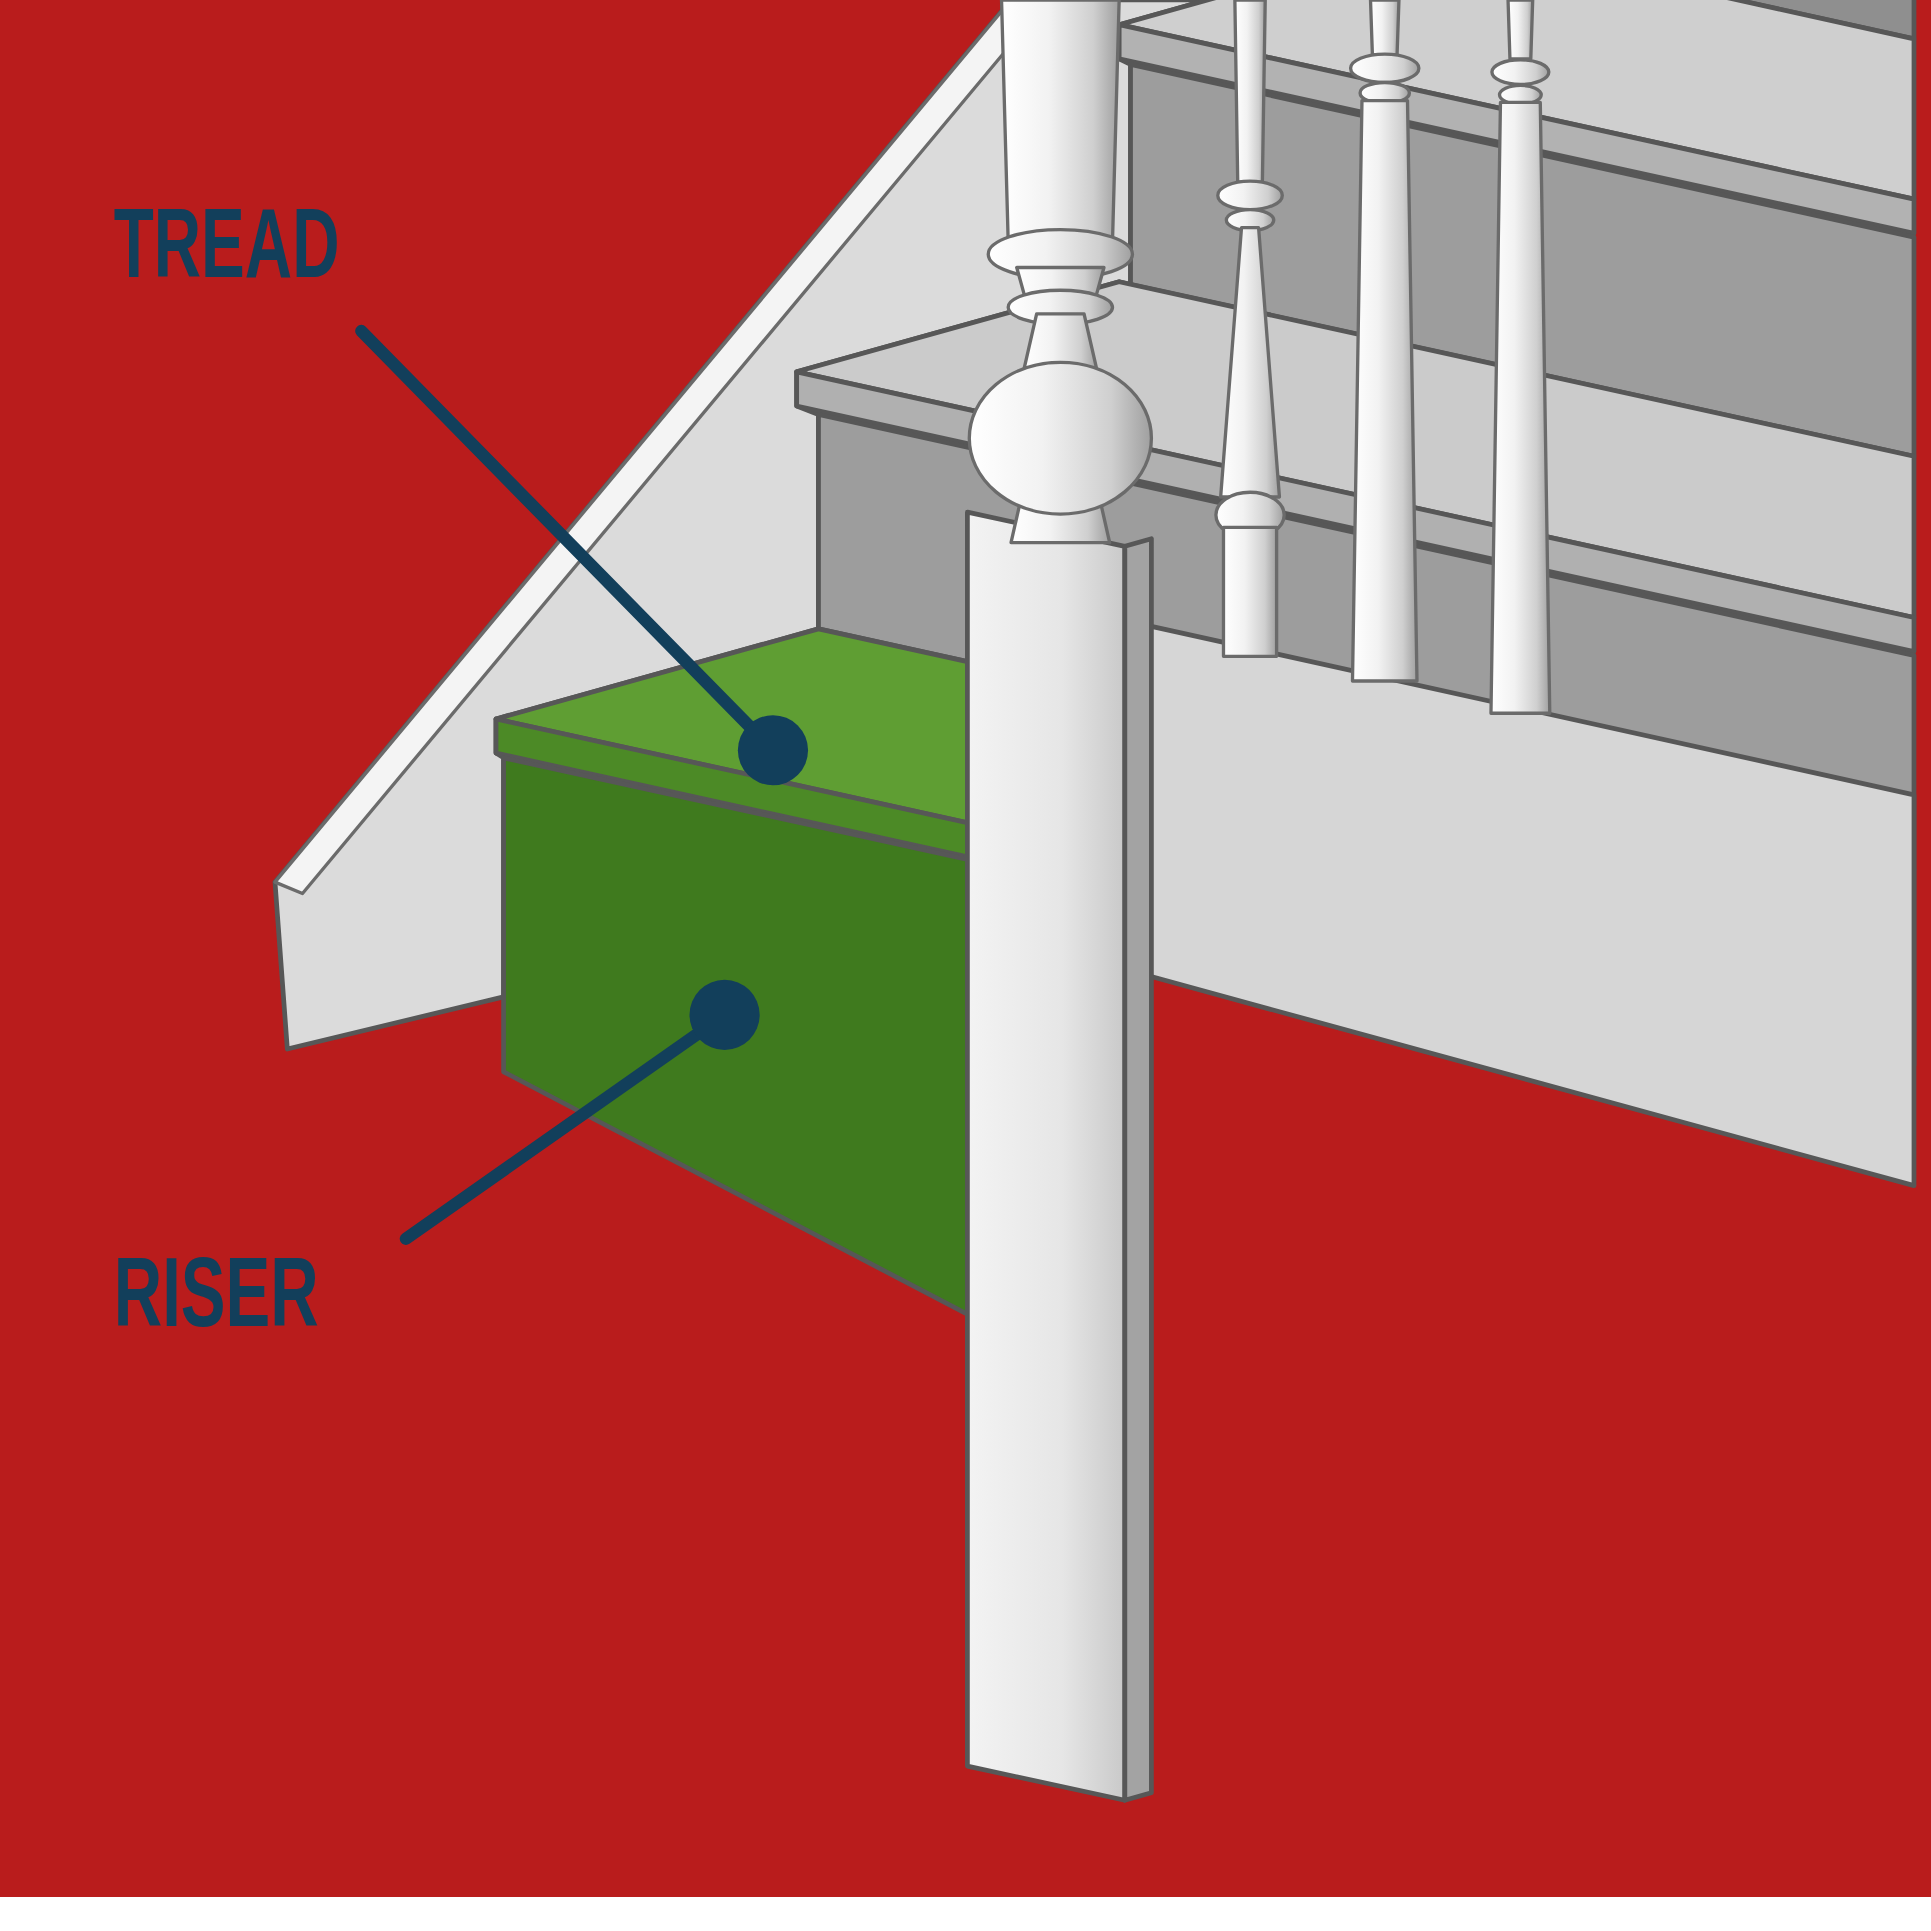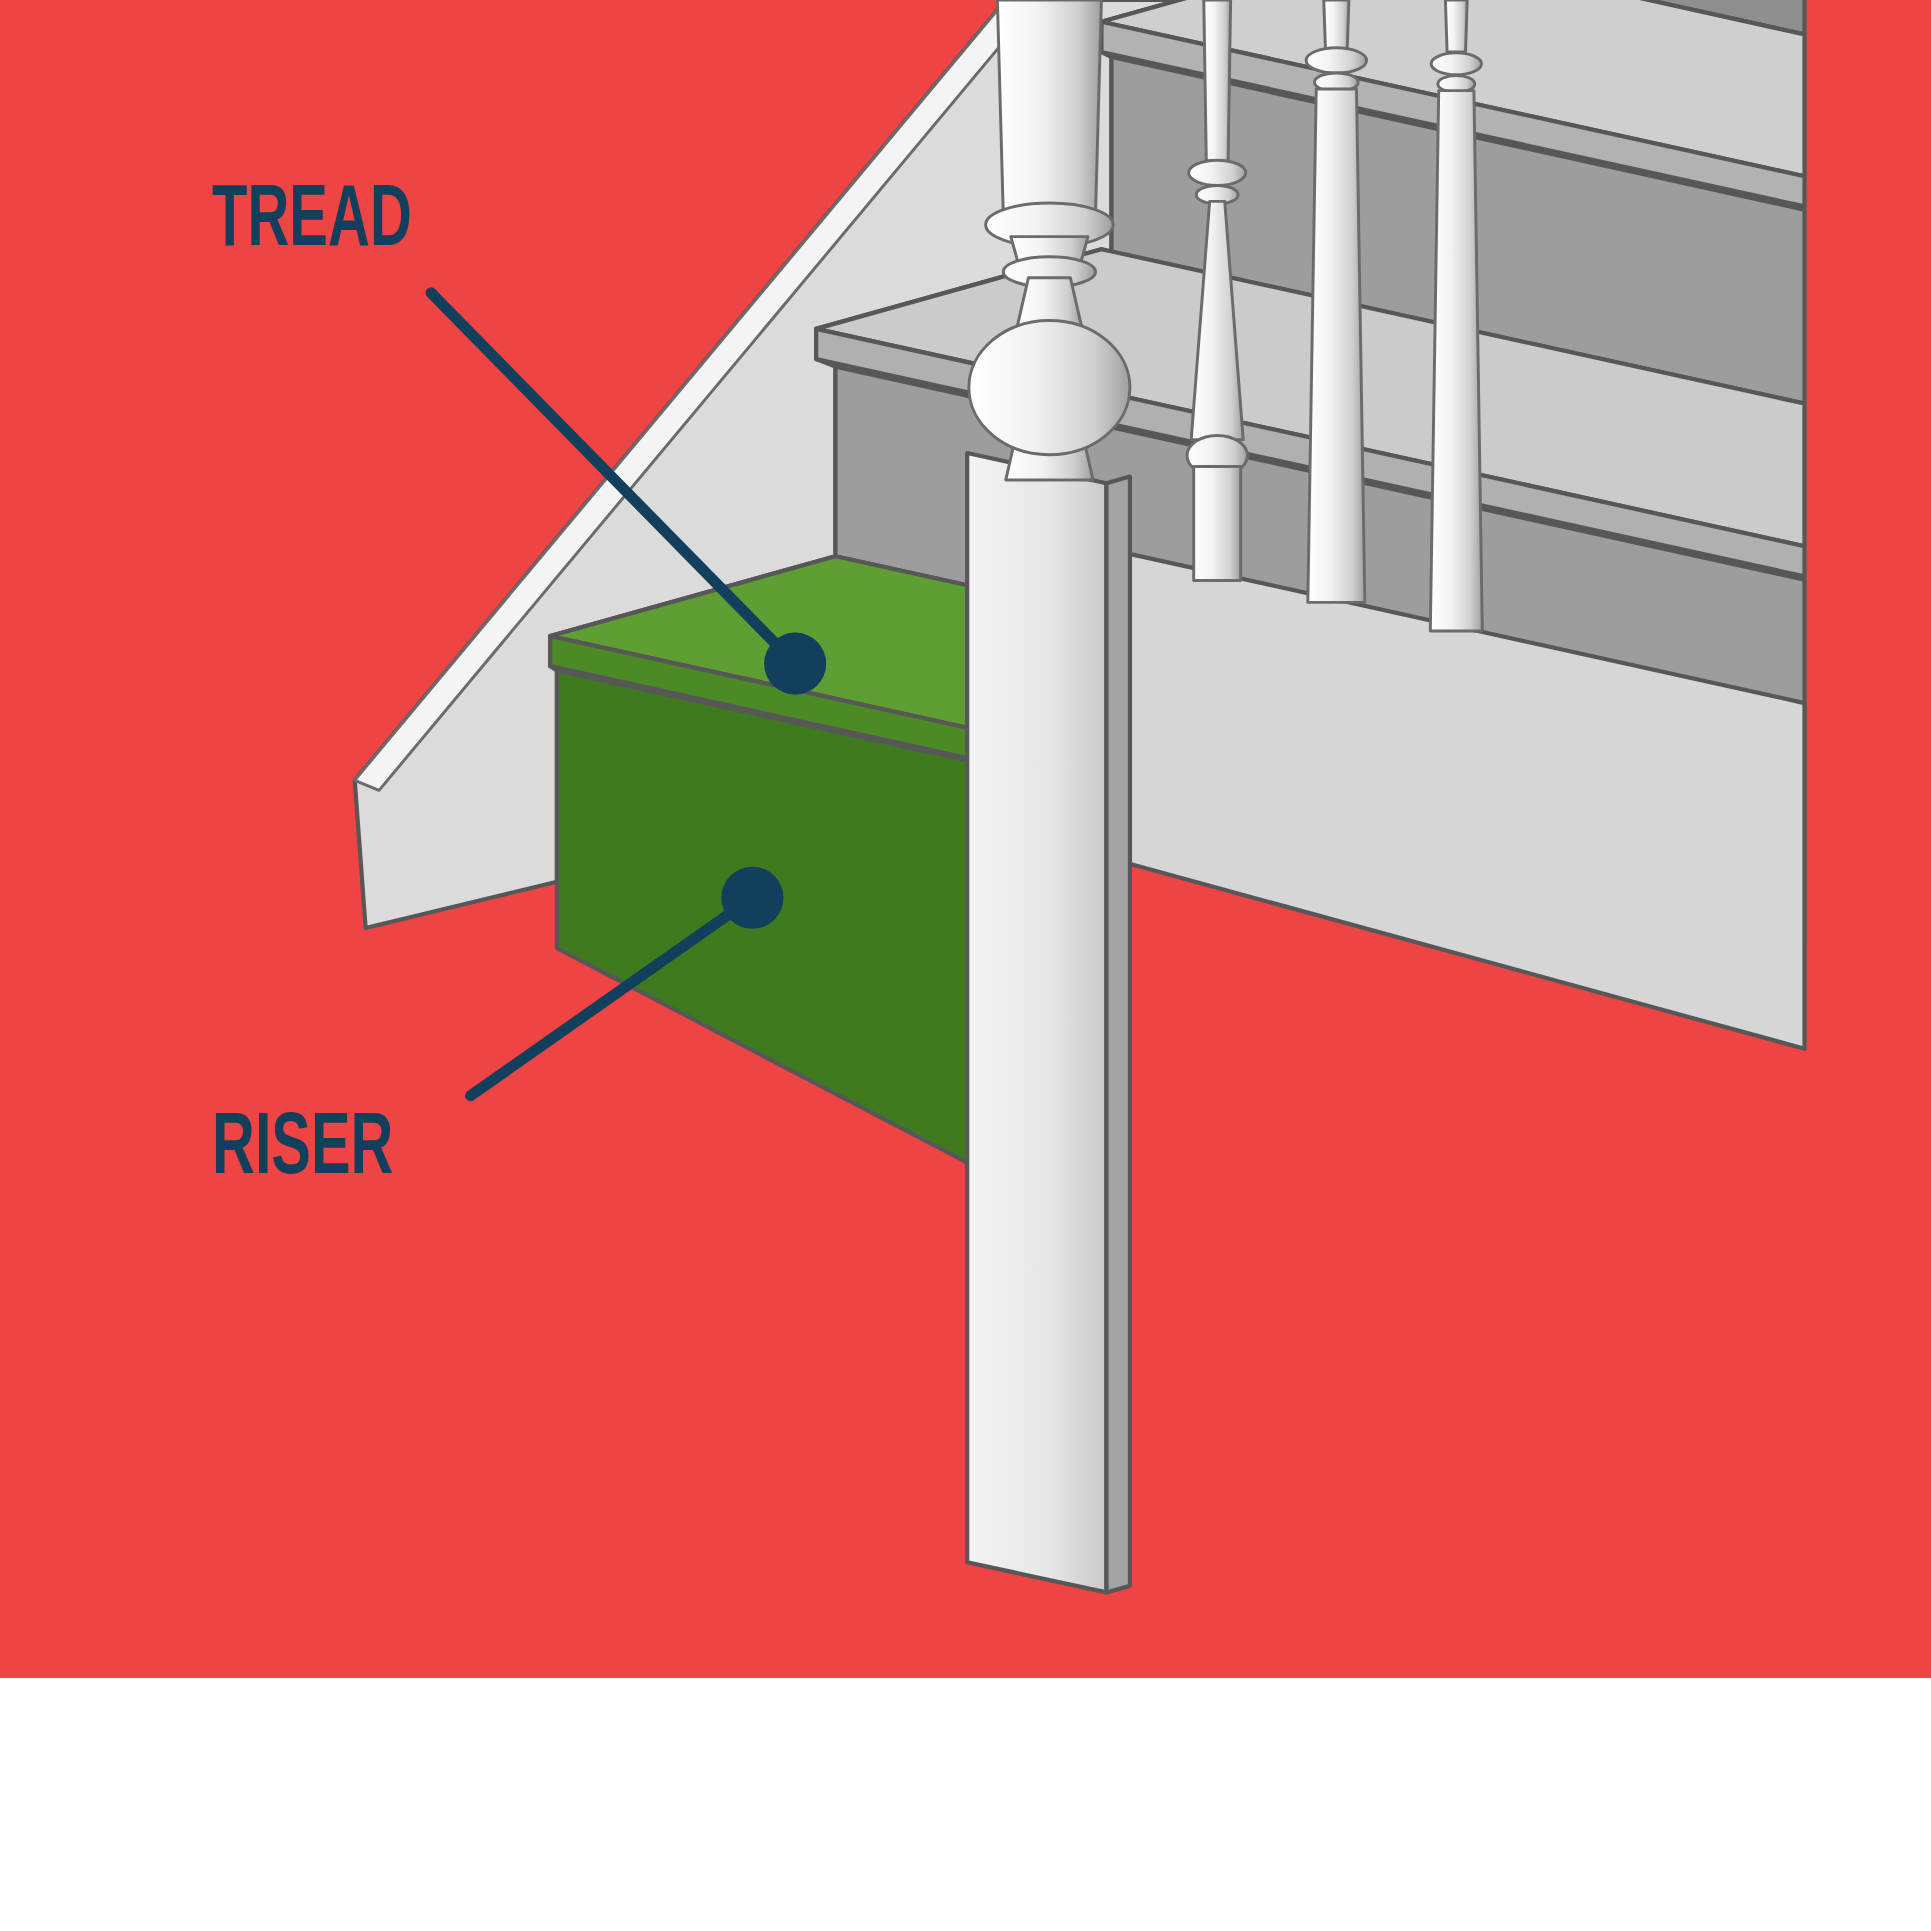--- a/index.html
+++ b/index.html
@@ -1,16 +1,16 @@
 <!DOCTYPE html>
 <html style="--ink: #123f5b; --tread-green: #5f9e33; --tread-edge-green: #4c8a26; --riser-green: #3f7a1e;"><head>
 <meta charset="utf-8">
 <style>
   html,body{margin:0;padding:0;background:#ffffff;}
-  .page{position:relative;width:1931px;height:1678px;background:#ef4444;overflow:hidden;
+  .page{position:relative;width:1931px;height:1897px;background:#b91c1c;overflow:hidden;
         font-family:"Liberation Sans",sans-serif;}
   svg{display:block;width:100%;height:100%;}
   .ln{stroke:#575757;stroke-width:5;stroke-linejoin:round;}
   .lnthin{stroke:#6b6b6b;stroke-width:3.5;stroke-linejoin:round;}
   .callout-line{stroke:var(--ink,#123f5b);stroke-width:13;stroke-linecap:round;fill:none;}
   .callout-dot{fill:var(--ink,#123f5b);stroke:none;}
   .diagram-label{fill:var(--ink,#123f5b);font-weight:bold;font-size:103px;}
   .tread-top{fill:var(--tread-green,#5f9e33);}
   .tread-edge{fill:var(--tread-edge-green,#4c8a26);}
   .riser-front{fill:var(--riser-green,#3f7a1e);}

